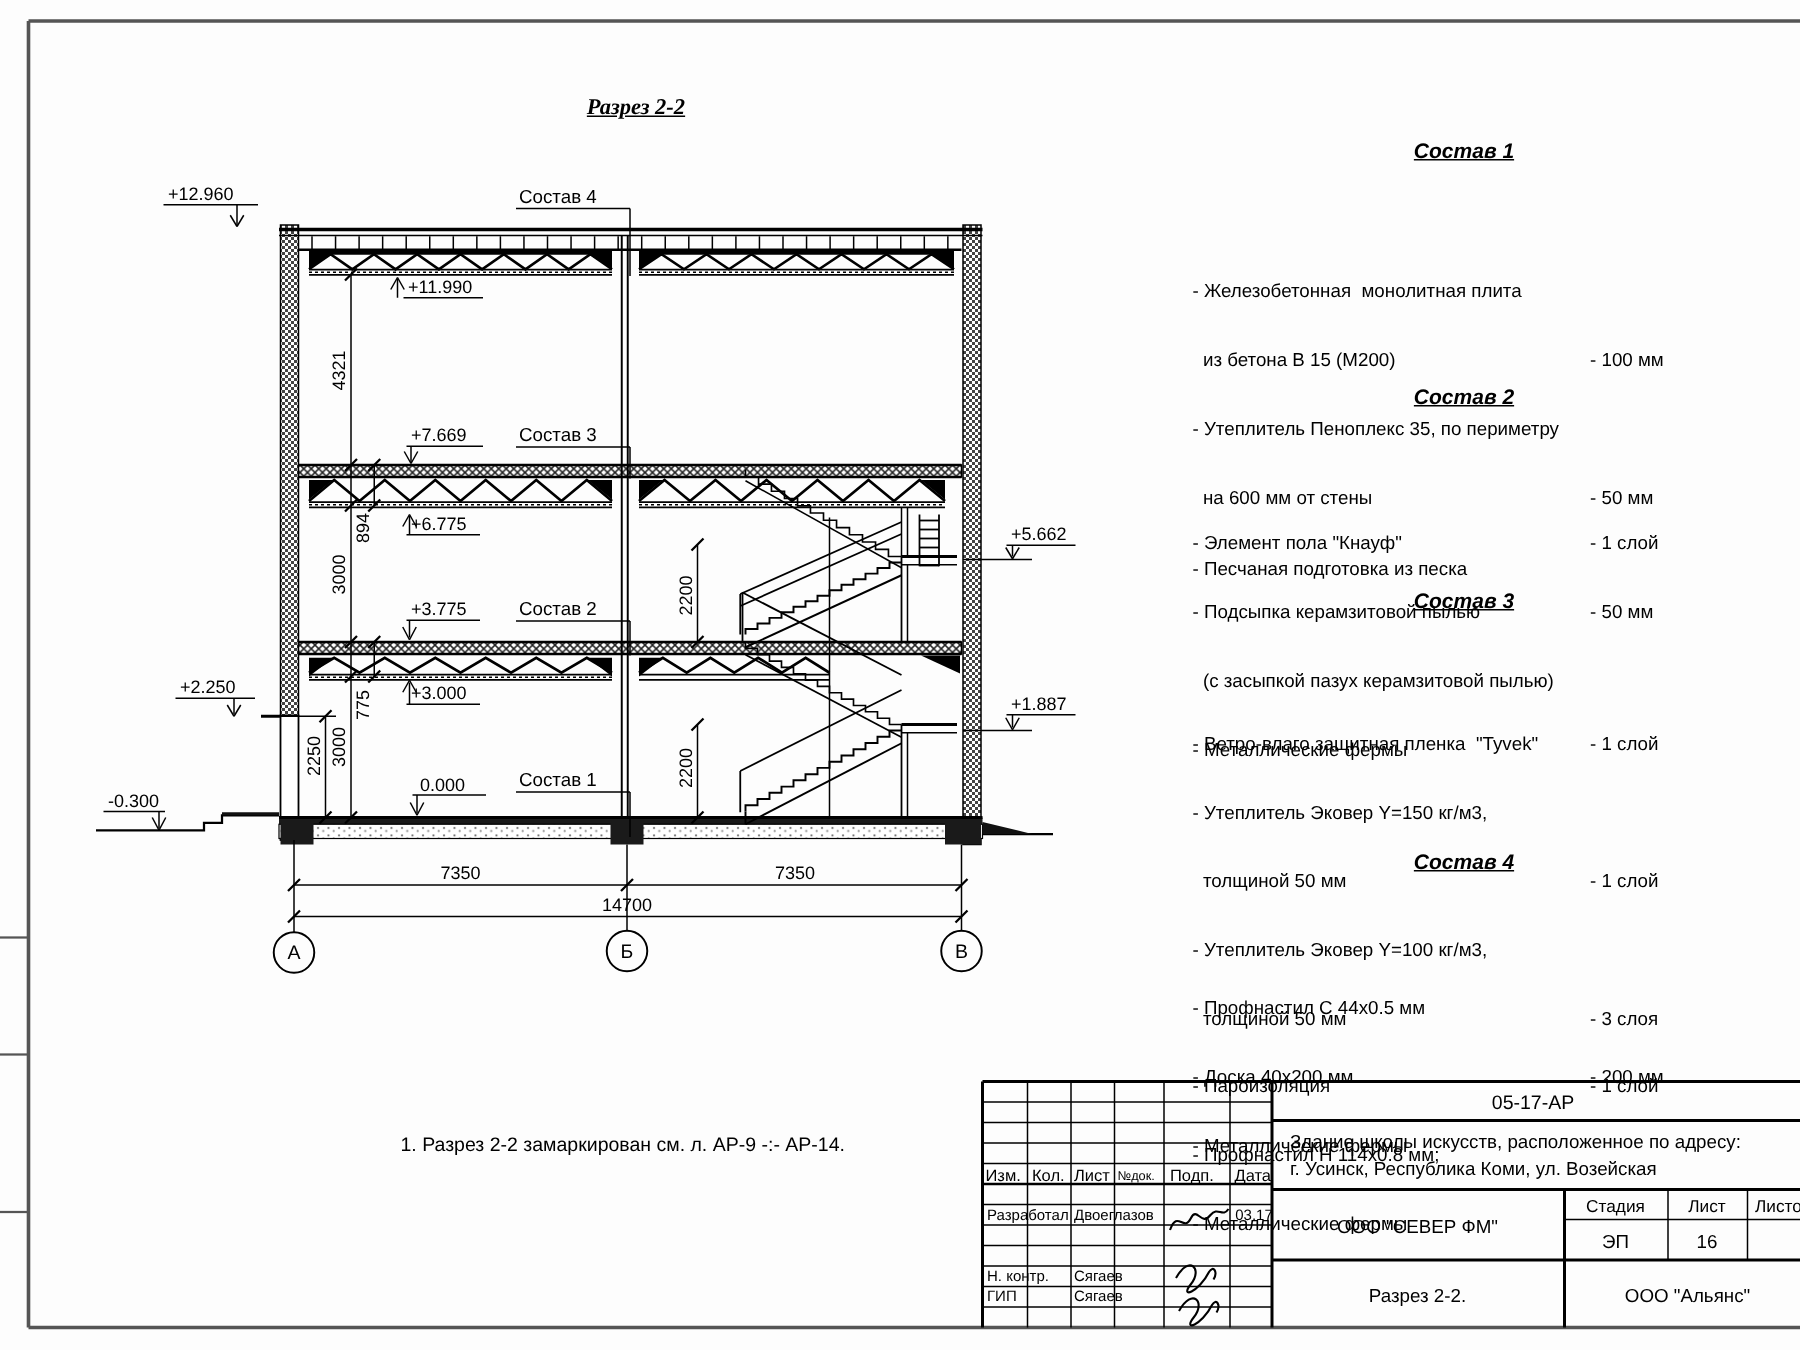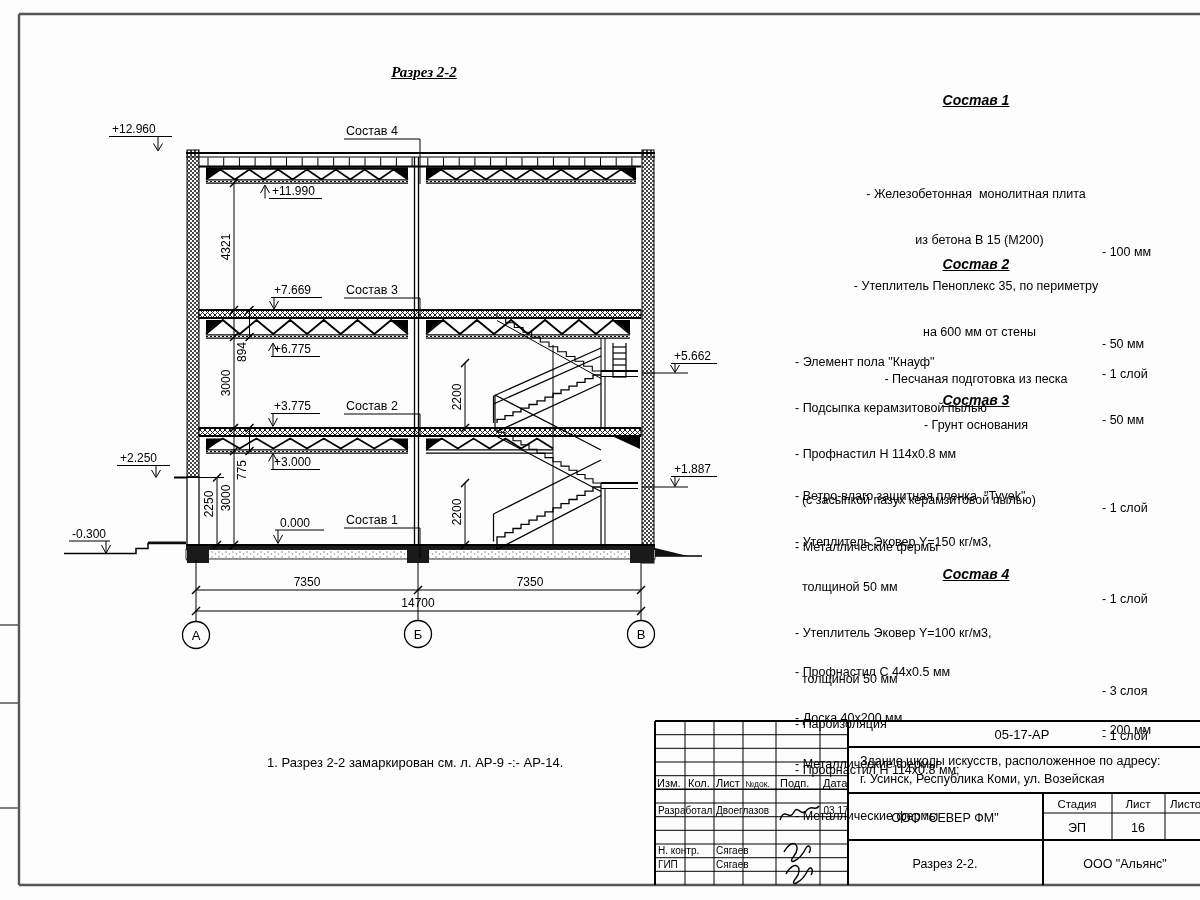--- a/index.html
+++ b/index.html
@@ -5,21 +5,21 @@
   html,body{margin:0;padding:0;background:#e8e8e8;}
   .page{position:relative;width:1200px;height:900px;background:#fdfdfd;overflow:hidden;
         font-family:"Liberation Sans", sans-serif;color:#000;}
   #gfx{position:absolute;left:0;top:0;z-index:1;}
   .txt{position:absolute;z-index:2;}
   .dwg-title{font-size:15px;font-style:italic;font-weight:bold;text-decoration:underline;text-align:center;}
   .comp{position:absolute;z-index:2;width:362px;font-size:12.5px;line-height:15.4px;white-space:pre;}
   .comp-title{text-align:center;font-size:14px;font-style:italic;font-weight:bold;text-decoration:underline;margin-bottom:0;}
   .crow{position:relative;height:15.4px;}
   .c3 .crow{height:14.9px;}
-  .cv{position:absolute;left:265px;top:12px;margin-left:42px;}
+  .cv{position:absolute;left:265px;top:0;}
   .note{font-size:13px;text-align:right;}
   svg text{font-family:"Liberation Sans", sans-serif;fill:#000;}
 </style>
 </head>
 <body>
 
 <div class="page">
 
 <svg id="gfx" width="1200" height="900" viewBox="0 0 1200 900">
   <defs>
@@ -437,36 +437,34 @@
     </g>
   </g>
 </svg>
 
   <div class="txt dwg-title" style="left:348px;top:64px;width:152px;font-family:Liberation Serif, serif;">Разрез 2-2</div>
 
   <div class="txt note" style="left:267px;top:755px;">1. Разрез 2-2 замаркирован см. л. АР-9 -:- АР-14.</div>
 
   <div class="comp" style="left:795px;top:62px;">
     <div class="comp-title">Состав 1</div>
-    <div style="margin-top:17px;text-align:center;">
+    <div style="margin-top:17px;">
       <div class="crow"><span>- Железобетонная  монолитная плита</span><span class="cv"></span></div>
       <div class="crow"><span>  из бетона В 15 (М200)</span><span class="cv">- 100 мм</span></div>
       <div class="crow"><span>- Утеплитель Пеноплекс 35, по периметру</span><span class="cv"></span></div>
       <div class="crow"><span>  на 600 мм от стены</span><span class="cv">- 50 мм</span></div>
       <div class="crow"><span>- Песчаная подготовка из песка</span><span class="cv"></span></div>
-      <div class="crow"><span>- Грунт основания</span><span class="cv"></span></div>
     </div>
   </div>
 
   <div class="comp" style="left:795px;top:226px;">
     <div class="comp-title">Состав 2</div>
     <div style="margin-top:21px;">
       <div class="crow"><span>- Элемент пола "Кнауф"</span><span class="cv">- 1 слой</span></div>
       <div class="crow"><span>- Подсыпка керамзитовой пылью</span><span class="cv">- 50 мм</span></div>
-      <div class="crow"><span>- Профнастил Н 114х0.8 мм</span><span class="cv"></span></div>
       <div class="crow"><span>  (с засыпкой пазух керамзитовой пылью)</span><span class="cv"></span></div>
       <div class="crow"><span>- Металлические фермы</span><span class="cv"></span></div>
     </div>
   </div>
 
   <div class="comp c3" style="left:795px;top:362px;">
     <div class="comp-title">Состав 3</div>
     <div style="margin-top:19px;">
       <div class="crow"><span>- Ветро-влаго защитная пленка  "Tyvek"</span><span class="cv">- 1 слой</span></div>
       <div class="crow"><span>- Утеплитель Эковер Y=150 кг/м3,</span><span class="cv"></span></div>

